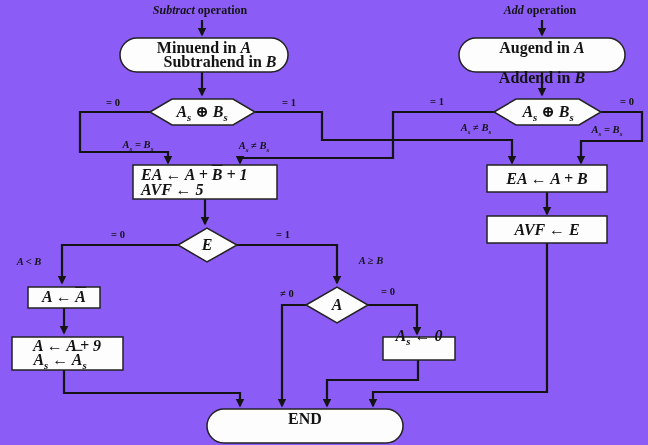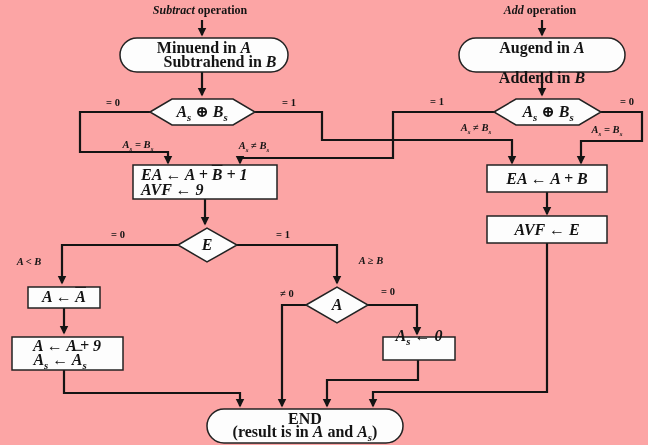--- a/index.html
+++ b/index.html
@@ -1,16 +1,16 @@
 <!DOCTYPE html>
 <html><head>
 <meta charset="utf-8">
 <style>
   html,body{margin:0;padding:0;background:#fdfdfd;}
-  #stage{position:relative;width:648px;height:445px;background:#fca5a5;overflow:hidden;
+  #stage{position:relative;width:648px;height:445px;background:#8b5cf6;overflow:hidden;
          font-family:"Liberation Serif","DejaVu Serif",serif;color:#121212;}
   #wires{position:absolute;left:0;top:0;z-index:1;}
   .lbl{position:absolute;z-index:2;transform:translate(-50%,-50%);white-space:nowrap;
        font-size:16px;font-weight:600;line-height:1.15;color:#141414;}
   .lbl.left{transform:translate(0,-50%);}
   .sm{font-size:10.5px;}
   .title{font-size:12px;}
   sub{font-size:0.68em;line-height:0;}
   .ov{text-decoration:overline;}
   i{font-style:italic;}
@@ -90,35 +90,34 @@
   <div class="lbl sm" style="left:289px;top:103px">= 1</div>
   <div class="lbl sm" style="left:437px;top:102px">= 1</div>
   <div class="lbl sm" style="left:627px;top:102px">= 0</div>
 
   <div class="lbl sm" style="left:138px;top:145px"><i>A<sub>s</sub> = B<sub>s</sub></i></div>
   <div class="lbl sm" style="left:254px;top:146px"><i>A<sub>s</sub> ≠ B<sub>s</sub></i></div>
   <div class="lbl sm" style="left:476px;top:128px"><i>A<sub>s</sub> ≠ B<sub>s</sub></i></div>
   <div class="lbl sm" style="left:607px;top:130px"><i>A<sub>s</sub> = B<sub>s</sub></i></div>
 
   <div class="lbl left" style="left:141px;top:175px"><i>EA ← A + <span class="ov">B</span> + 1</i></div>
-  <div class="lbl left" style="left:141px;top:190px"><i>AVF ← 9</i></div>
+  <div class="lbl left" style="left:141px;top:190px"><i>AVF ← 5</i></div>
   <div class="lbl" style="left:547px;top:179px"><i>EA ← A + B</i></div>
   <div class="lbl" style="left:547px;top:230px"><i>AVF ← E</i></div>
 
   <div class="lbl" style="left:207px;top:245px"><i>E</i></div>
   <div class="lbl sm" style="left:118px;top:235px">= 0</div>
   <div class="lbl sm" style="left:283px;top:235px">= 1</div>
   <div class="lbl sm" style="left:29px;top:262px"><i>A &lt; B</i></div>
   <div class="lbl sm" style="left:371px;top:261px"><i>A ≥ B</i></div>
 
   <div class="lbl" style="left:337px;top:305px"><i>A</i></div>
   <div class="lbl sm" style="left:287px;top:294px">≠ 0</div>
   <div class="lbl sm" style="left:388px;top:292px">= 0</div>
 
   <div class="lbl" style="left:64px;top:297px"><i>A ← <span class="ov">A</span></i></div>
   <div class="lbl" style="left:67px;top:346px"><i>A ← A + 9</i></div>
   <div class="lbl" style="left:60px;top:360px"><i>A<sub>s</sub> ← <span class="ov">A</span><sub>s</sub></i></div>
   <div class="lbl" style="left:419px;top:336px"><i>A<sub>s</sub> ← 0</i></div>
 
   <div class="lbl" style="left:305px;top:419px">END</div>
-  <div class="lbl" style="left:305px;top:432px">(result is in <i>A</i> and <i>A<sub>s</sub></i>)</div>
 
 </div>
 
 </body></html>

